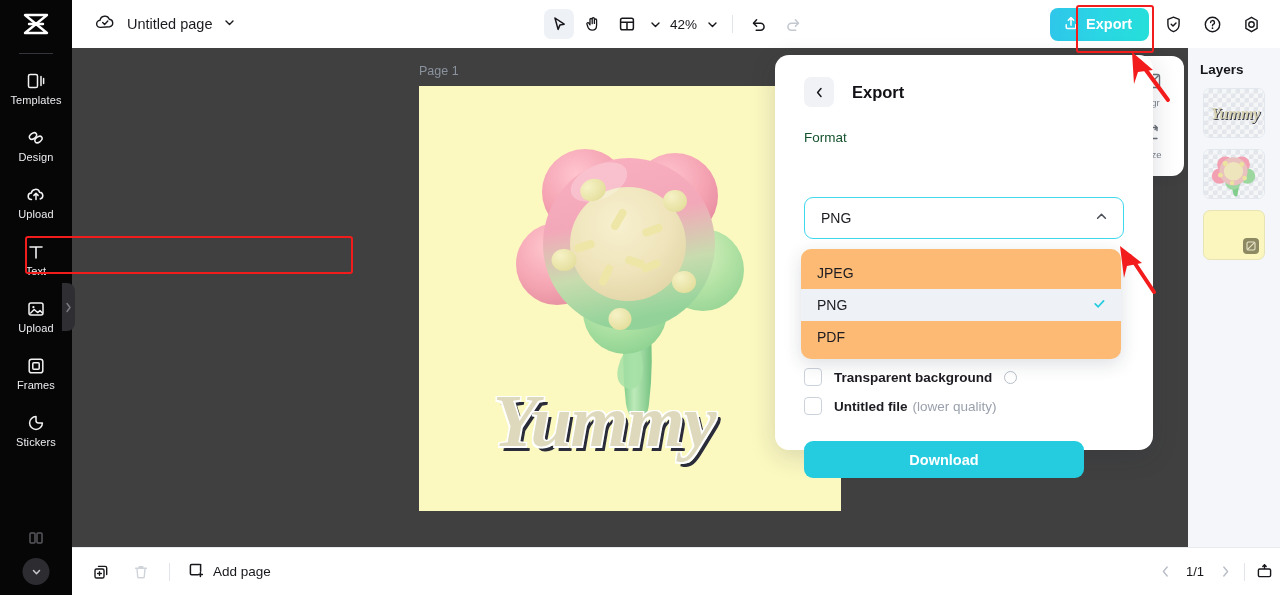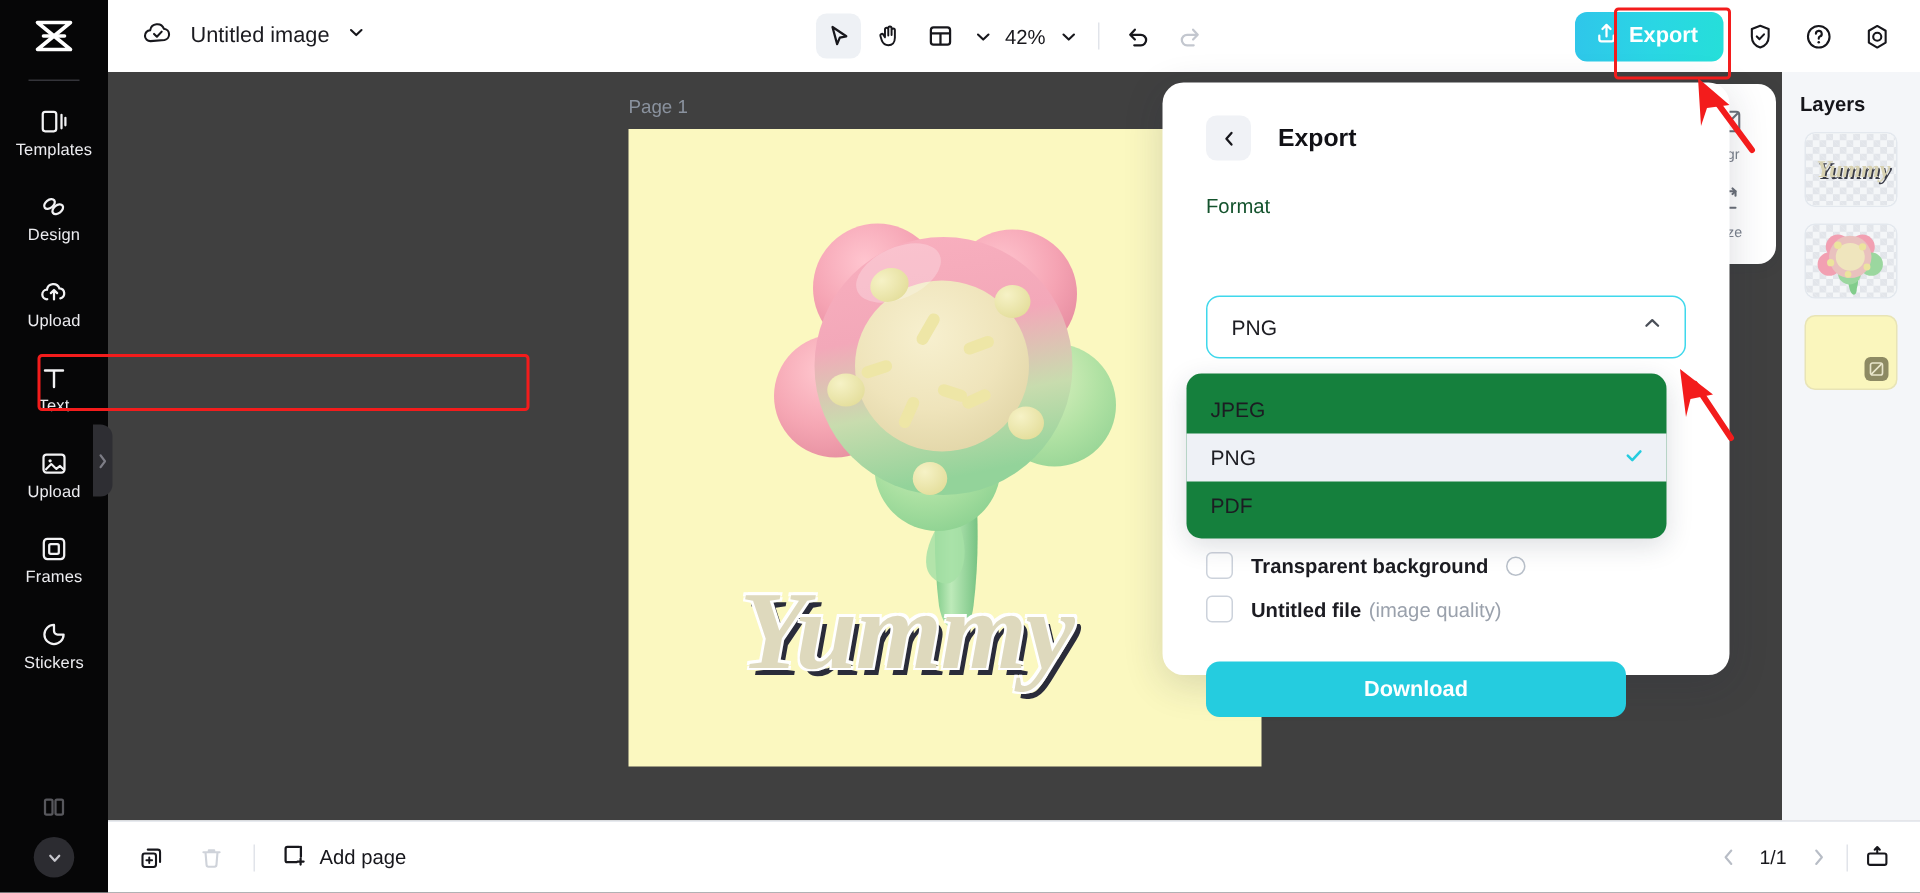--- a/index.html
+++ b/index.html
@@ -157,22 +157,22 @@
   #export-heading { font-size: 16.5px; font-weight: bold; color: #111116; }
   #format-label { font-size: 13.5px; color: #14532d; padding: 23px 0 0 29px; }
   #format-select {
     position: absolute; left: 29px; top: 142px; width: 320px; height: 42px;
     border: 1.7px solid #3FD8EC; border-radius: 9px; background: #fff;
     display: flex; align-items: center; justify-content: space-between;
     padding: 0 14px 0 16px; cursor: pointer;
   }
   #format-value { font-size: 14px; color: #1c1c22; }
   #format-dropdown {
-    position: absolute; left: 16px; top: 194px; width: 320px; height: 110px;
-    background: #15803d; border-radius: 10px; box-shadow: 0 5px 18px rgba(30,40,60,.15);
+    position: absolute; left: 26px; top: 194px; width: 320px; height: 110px;
+    background: #fdba74; border-radius: 10px; box-shadow: 0 5px 18px rgba(30,40,60,.15);
     padding: 8px 0; z-index: 55;
   }
   .dd-option {
     height: 32px; display: flex; align-items: center; justify-content: space-between;
     padding: 0 14px 0 16px; font-size: 14px; color: #1c1c22; cursor: pointer;
   }
   .dd-option.selected { background: #eef1f6; }
   #png-highlight {
     position: absolute; left: 25px; top: 236px; width: 328px; height: 38px;
     border: 2.5px solid #f31c1c; border-radius: 3px; z-index: 60; pointer-events: none;
@@ -204,21 +204,21 @@
     position: absolute; left: 72px; top: 547px; width: 1208px; height: 48px;
     background: #fff; border-top: 1px solid #e7eaef; display: flex;
     align-items: center; z-index: 30;
   }
   #bottom-left { display: flex; align-items: center; gap: 10px; padding-left: 14px; }
   #add-page-btn {
     display: flex; align-items: center; gap: 8px; font-size: 13.5px;
     color: #17171c; cursor: pointer; padding: 0 4px;
   }
   #bottom-right {
-    position: absolute; right: 14px; display: flex; align-items: center; gap: 2px;
+    position: absolute; right: 1px; display: flex; align-items: center; gap: 2px;
   }
   #page-counter { font-size: 13px; color: #17171c; min-width: 26px; text-align: center; }
 
   
   #arrow-layer { position: absolute; inset: 0; z-index: 80; pointer-events: none; }
 </style>
 </head>
 <body>
 
 <div id="left-rail">
@@ -450,21 +450,21 @@
 </div>
 
 <div id="top-bar">
   <div id="doc-block">
     <span>
       <svg width="22" height="22" viewBox="0 0 22 22" fill="none">
         <path d="M6.4 16.4a3.6 3.6 0 0 1-.3-7.2 4.8 4.8 0 0 1 9.2-1 3.8 3.8 0 0 1 .4 7.5z" stroke="#17171c" stroke-width="1.4" stroke-linejoin="round"></path>
         <path d="M8.7 11.6l1.9 1.9 3.2-3.4" stroke="#17171c" stroke-width="1.4" stroke-linecap="round" stroke-linejoin="round"></path>
       </svg>
     </span>
-    <span id="doc-title">Untitled image</span>
+    <span id="doc-title">Untitled page</span>
     <span>
       <svg width="13" height="13" viewBox="0 0 13 13" fill="none">
         <path d="M3 5l3.5 3.4L10 5" stroke="#17171c" stroke-width="1.4" stroke-linecap="round" stroke-linejoin="round"></path>
       </svg>
     </span>
   </div>
 
   <div id="center-tools">
     <div class="tb-icon-btn" id="tool-select">
       <svg width="17" height="17" viewBox="0 0 17 17" fill="none">
@@ -580,21 +580,21 @@
 
   <div class="check-row" id="row-transparent">
     <span class="cb"></span>
     <span class="cb-text">Transparent background</span>
     <span id="info-icon-transparent"></span>
   </div>
 
   <div class="check-row" id="row-compress">
     <span class="cb"></span>
     <span class="cb-text">Untitled file</span>
-    <span class="cb-sub" style="margin-left:-7px">(image quality)</span>
+    <span class="cb-sub" style="margin-left:-7px">(lower quality)</span>
   </div>
 
   <button id="download-button">Download</button>
 </div>
 
 <div id="png-highlight"></div>
 <div id="export-highlight"></div>
 
 <div id="bottom-bar">
   <div id="bottom-left">

